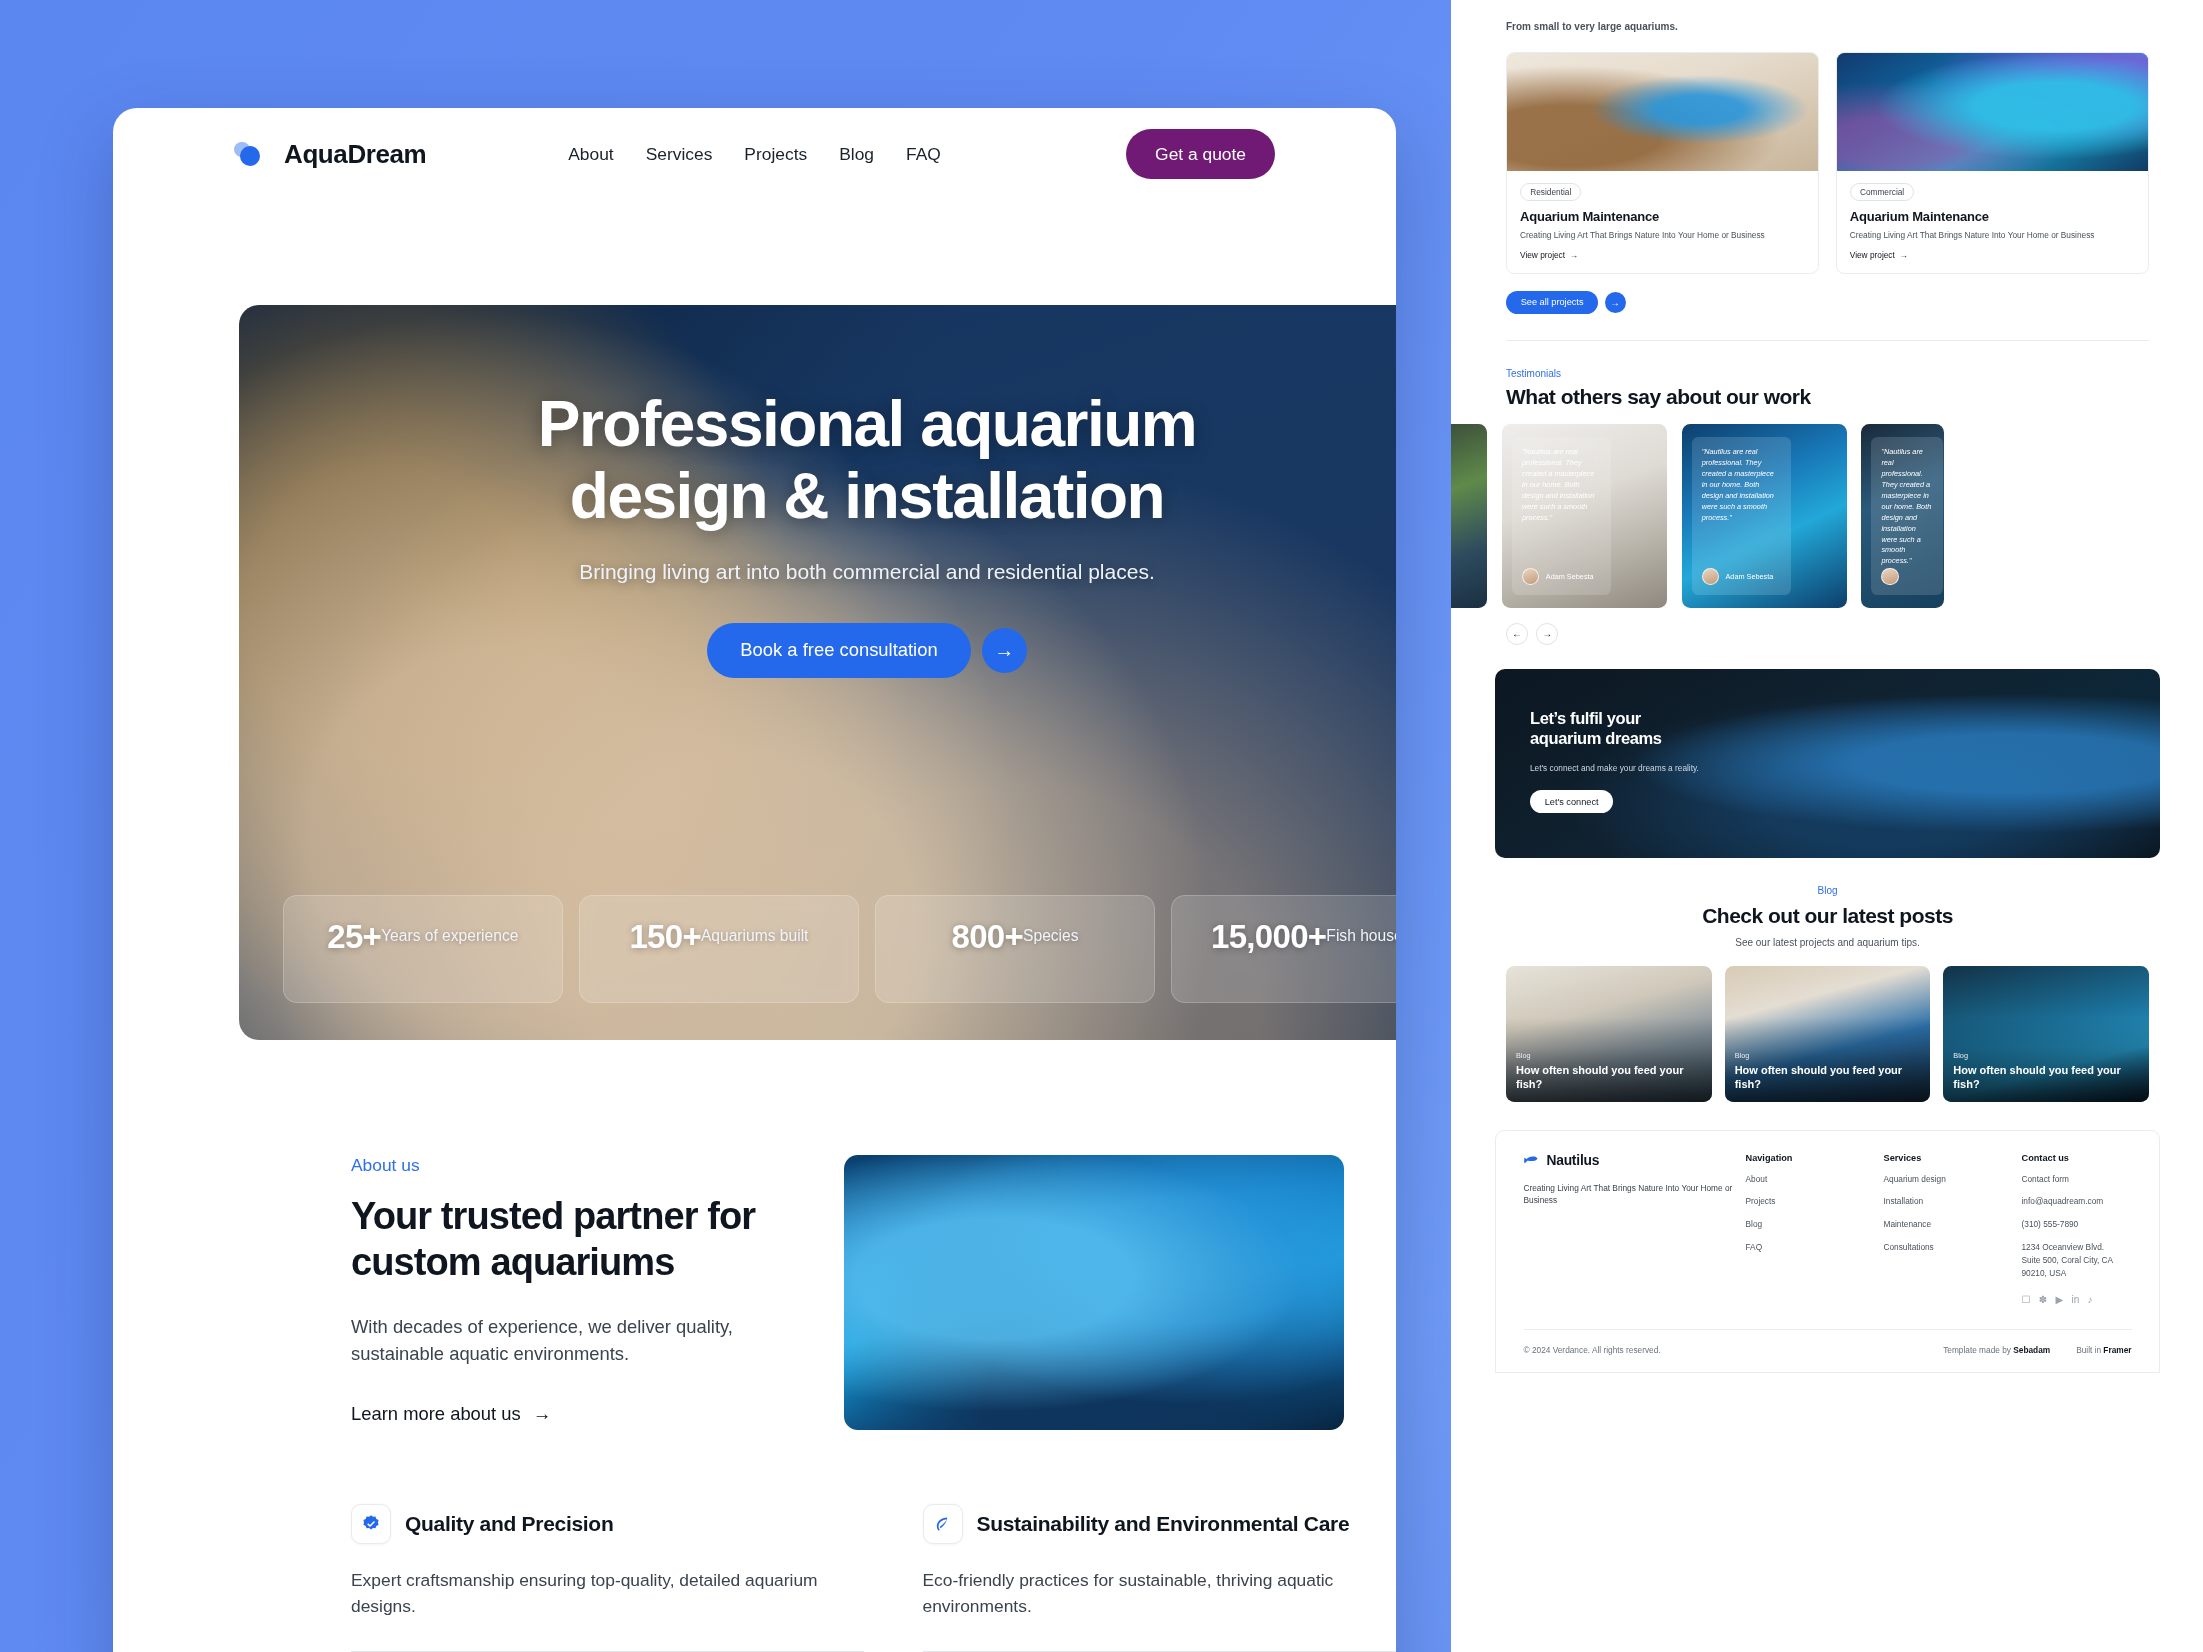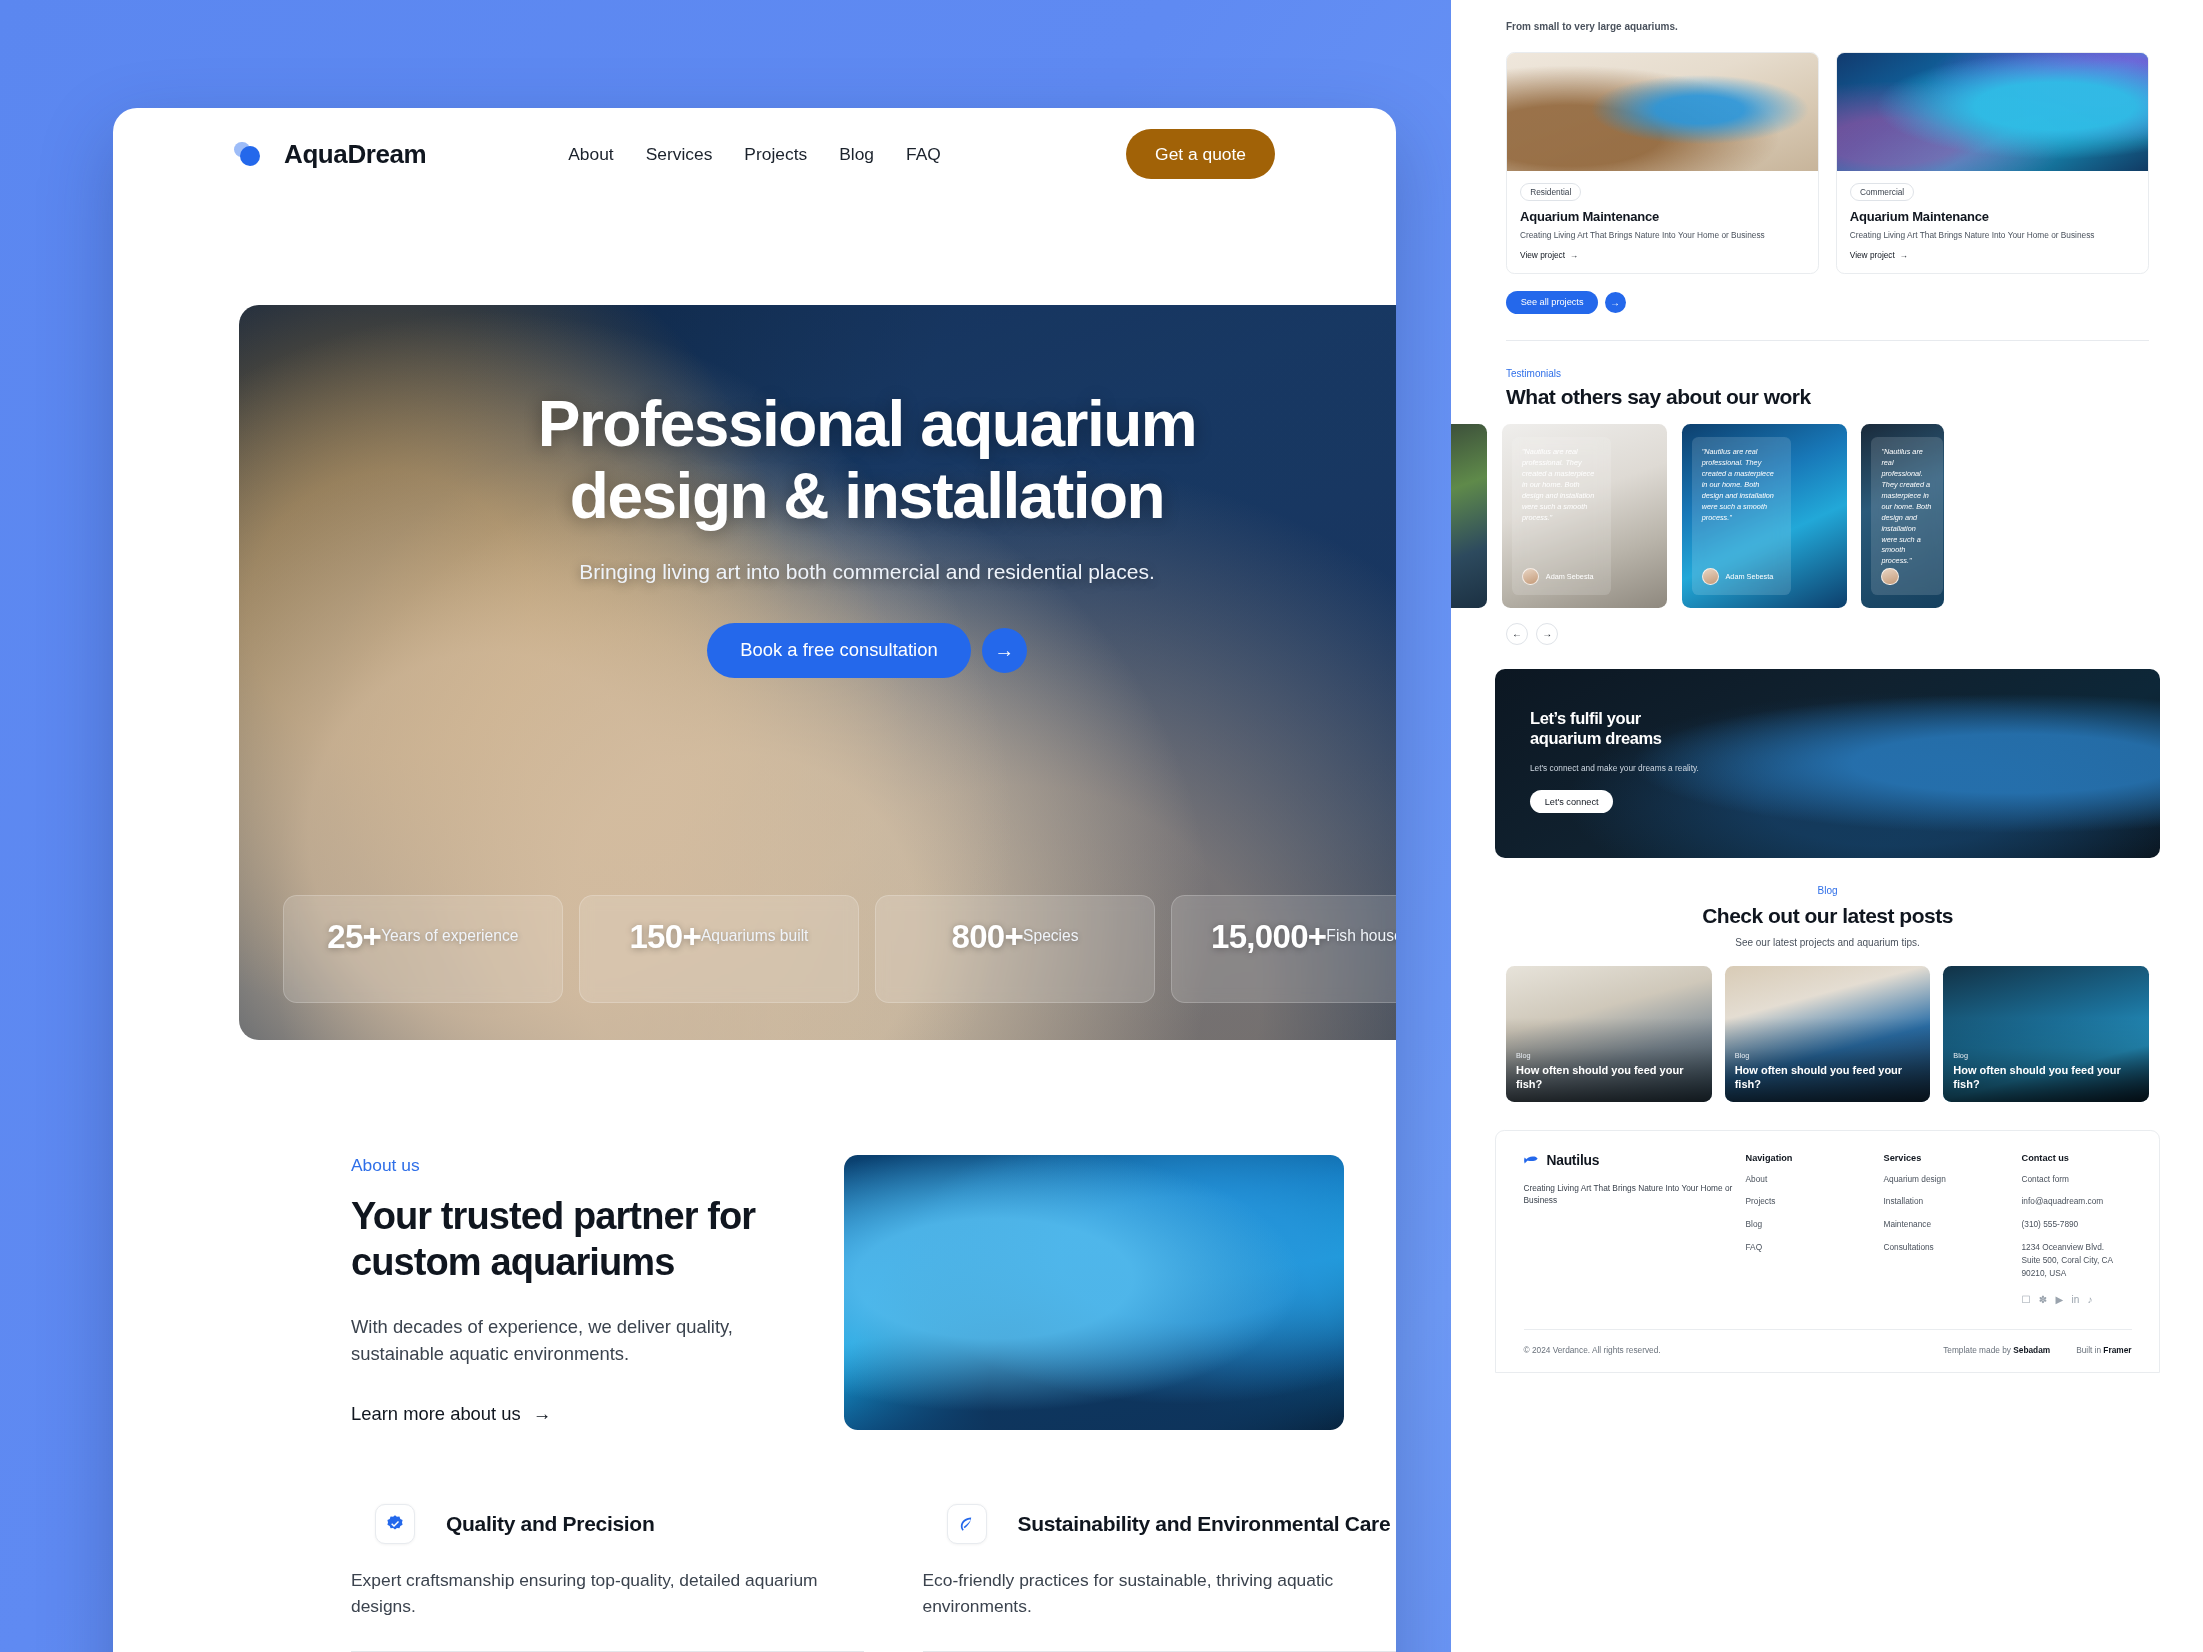--- a/index.html
+++ b/index.html
@@ -27,21 +27,21 @@
   .brand-mark .c1 { position:absolute; left:0; top:0; width:15.6px; height:15.6px; border-radius:50%; background:#9dbcf8; }
   .brand-mark .c2 { position:absolute; left:5.5px; top:4.6px; width:20px; height:20px; border-radius:50%; background:#2468eb; }
   .brand-name { font-size:26px; font-weight:600; color:#10161f; letter-spacing:-0.4px; }
   .nav-links {
     position:absolute; left:50%; transform:translateX(-50%);
     display:flex; gap:32px; align-items:center;
   }
   .nav-links a { font-size:17.4px; color:#1b222c; text-decoration:none; white-space:nowrap; }
   .btn-quote {
     position:absolute; right:121px;
-    background:#a16207; color:#fff; border:none; border-radius:917px;
+    background:#701a75; color:#fff; border:none; border-radius:917px;
     padding:14.7px 29px; font-size:17.4px; font-family:inherit; cursor:pointer; white-space:nowrap;
   }
 
   
   .hero {
     position:absolute; left:126px; top:197px; width:1256px; height:735px;
     border-radius:20px; overflow:hidden;
     background:
       radial-gradient(circle at 20% 72%, rgba(212,188,160,.82) 0 16%, rgba(0,0,0,0) 46%),
       radial-gradient(circle at 40% 85%, rgba(225,205,175,.75) 0 18%, rgba(0,0,0,0) 48%),
@@ -97,21 +97,21 @@
       linear-gradient(170deg,#0a3d6b 0%,#1178bd 30%,#17a0da 52%,#0d4f82 78%,#08243f 100%);
   }
 
   
   .features {
     position:absolute; left:238px; top:1396px; width:1084px;
     display:grid; grid-template-columns:1fr 1fr; column-gap:59px;
   }
   .feature { padding-bottom:31px; }
   .feature.bordered { border-bottom:0.9px solid #e3e6ea; margin-bottom:31px; }
-  .feature-head { display:flex; align-items:center; gap:31px;margin-left:24px; }
+  .feature-head { display:flex; align-items:center; gap:14px; }
   .fi {
     width:40px; height:40px; border-radius:10px; background:#fff;
     border:0.9px solid #e8ebef; display:flex; align-items:center; justify-content:center; flex:none;
     box-shadow:0 0.9px 2.8px rgba(0,0,0,.05);
   }
   .feature-title { font-size:21px; font-weight:600; color:#10161f; letter-spacing:-0.3px; }
   .feature-desc { margin-top:24px; font-size:17.4px; line-height:1.48; color:#3b434e; }
 
   
   .right-panel {

